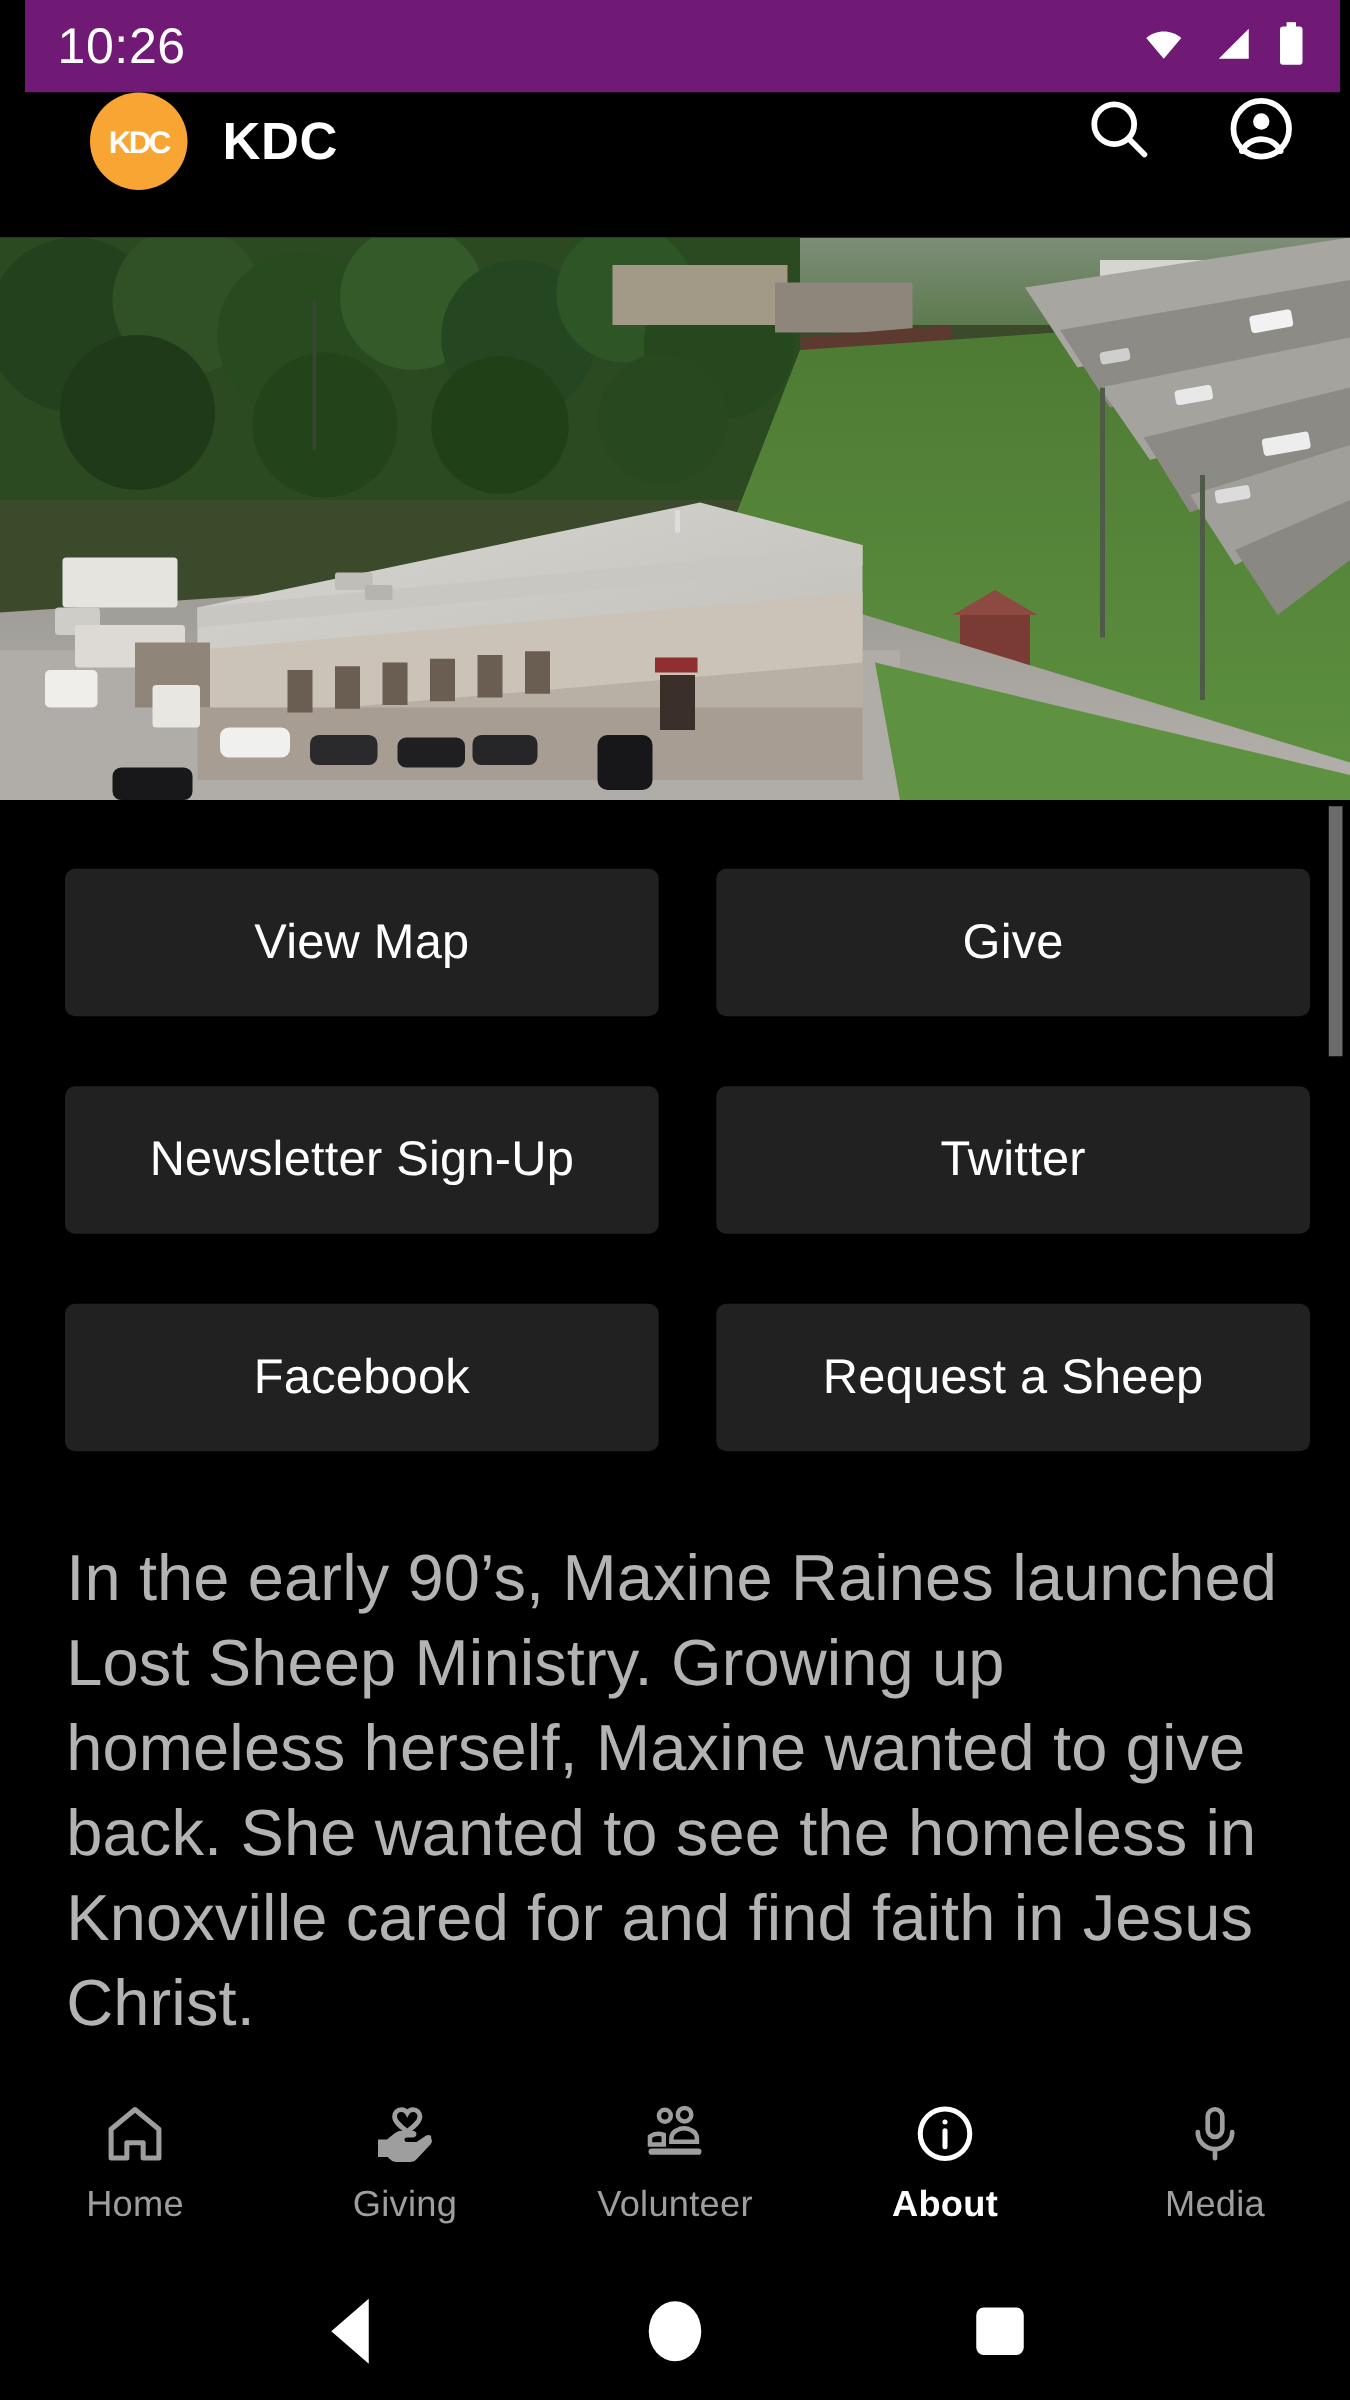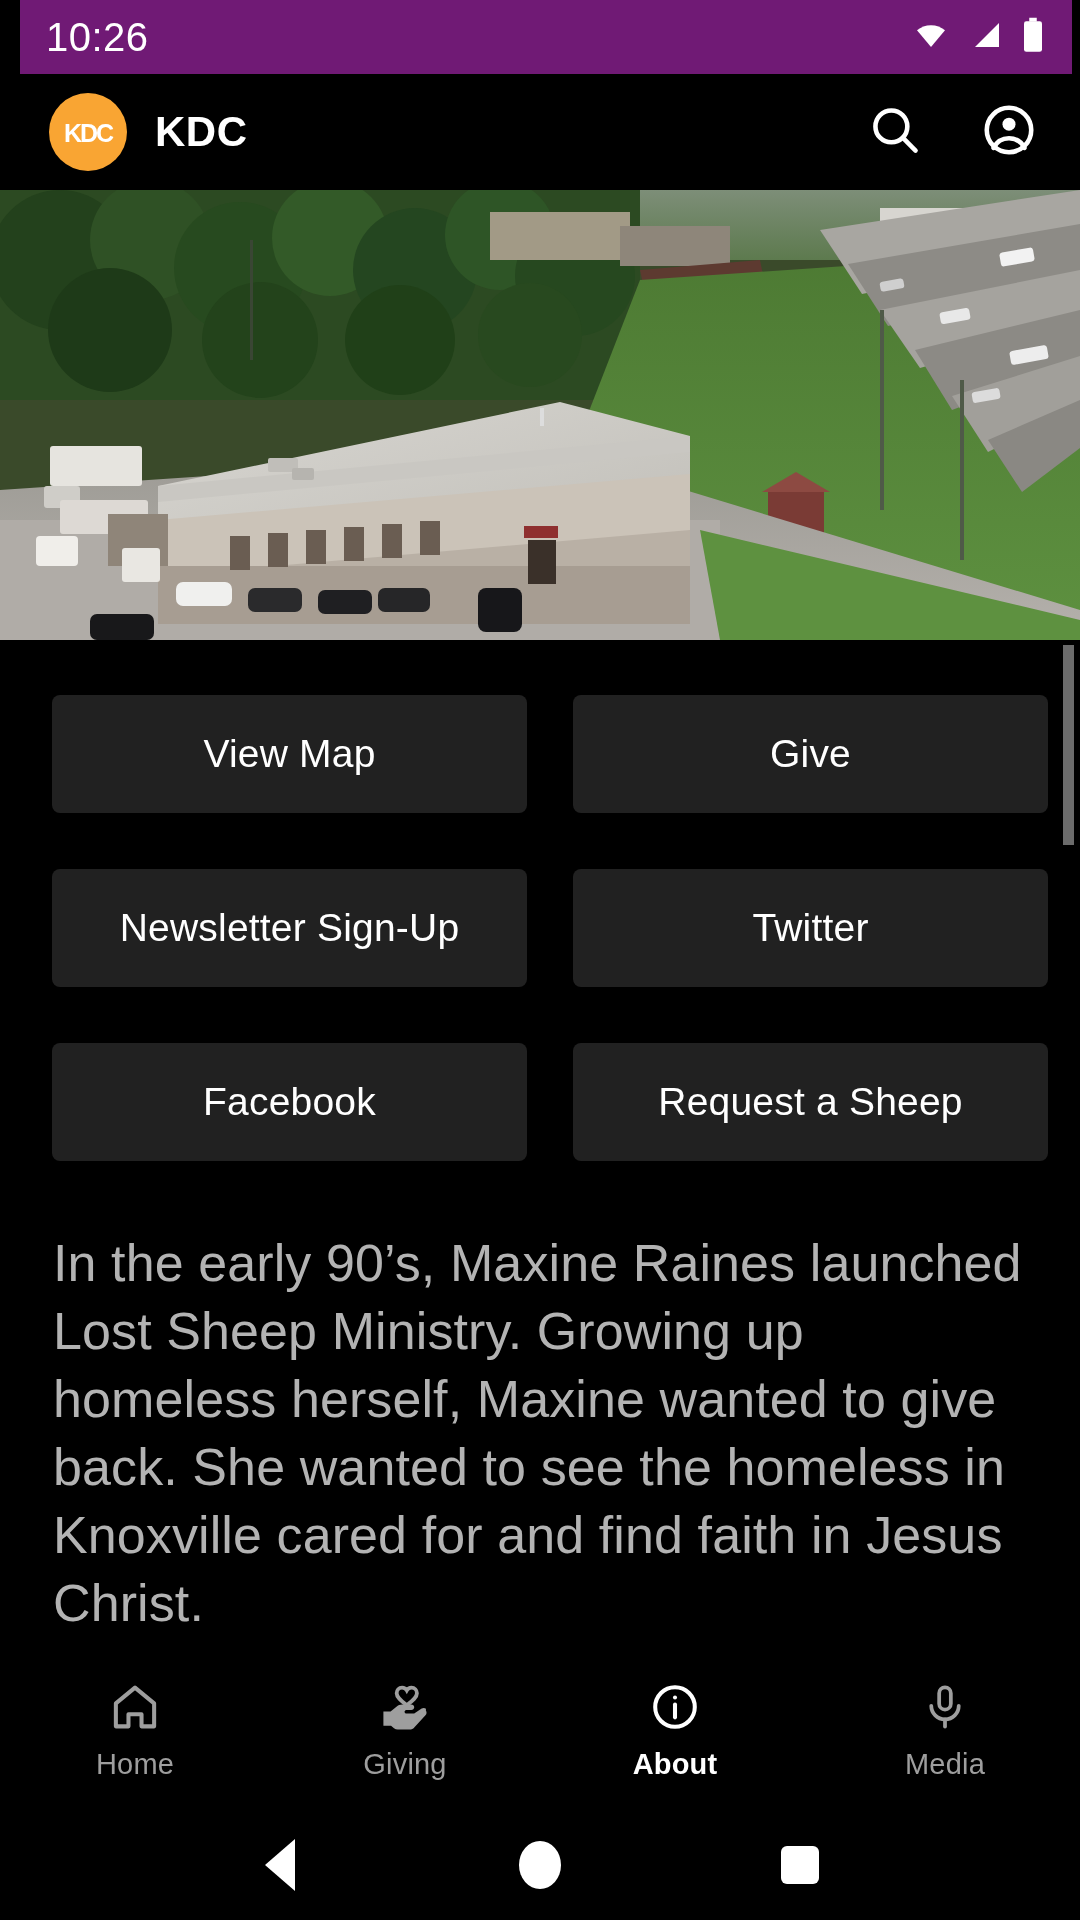--- a/index.html
+++ b/index.html
@@ -25,22 +25,22 @@
   }
   .status-time {
     color:#fff; font-size:40px; font-weight:400; letter-spacing:0.5px;
     line-height:1;
   }
   .status-icons { display:flex; align-items:center; gap:16px; }
 
   
   .appbar {
     position:absolute; top:74px; left:0; width:1080px; height:116px;
-    display:flex; align-items:center; justify-content:space-between;
-    padding:0 40px 0 49px;
+    display:flex; align-items:flex-start; justify-content:space-between;
+    padding:0 40px 0 72px;
     background:#000;
   }
   .brand { display:flex; align-items:center; gap:28px; }
   .logo-badge {
     width:78px; height:78px; border-radius:50%;
     background:#F9A533;
     display:flex; align-items:center; justify-content:center;
   }
   .logo-badge span {
     color:#fff; font-size:25px; font-weight:700;
@@ -339,20 +339,32 @@
     <div class="tab">
       <div class="tab-icon">
         <svg width="58" height="54" viewBox="0 0 24 24">
           <path fill="none" stroke="#9e9e9e" stroke-width="1.7" d="M14.9 3.4c-.9 0-1.7.5-2.1 1.2-.4-.7-1.2-1.2-2.1-1.2-1.4 0-2.4 1.1-2.4 2.5 0 2 2.3 3.6 4.5 5.3 2.2-1.7 4.5-3.3 4.5-5.3 0-1.4-1.1-2.5-2.4-2.5z"></path>
           <path fill="#9e9e9e" d="M21.3 12.8c-.5-.5-1.3-.5-1.9-.1l-3.3 2.2h-3.5c-.4 0-.8-.4-.8-.8s.4-.8.8-.8h2.2c.7 0 1.3-.5 1.3-1.2s-.6-1.2-1.3-1.2h-4c-1 0-1.9.4-2.6 1L5.6 14H2.4v6.3h3.4l1.3 1.1c.5.4 1.1.6 1.7.6h5.3c.8 0 1.5-.3 2-.9l5-5.4c.6-.6.6-1.5.2-2z"></path>
         </svg>
       </div>
       <div class="tab-label">Giving</div>
     </div>
 
+    <div class="tab">
+      <div class="tab-icon">
+        <svg width="60" height="54" viewBox="0 0 24 24" fill="#9e9e9e">
+          <circle cx="8.4" cy="5.6" r="2.1" fill="none" stroke="#9e9e9e" stroke-width="1.6"></circle>
+          <circle cx="15.4" cy="5.2" r="2.4" fill="none" stroke="#9e9e9e" stroke-width="1.6"></circle>
+          <path d="M12.6 10.8c1.6-.9 3.6-.9 5.3 0 1.2.6 1.9 1.7 1.9 2.9v1.1h-9.1v-1.1c0-1.2.7-2.3 1.9-2.9z" fill="none" stroke="#9e9e9e" stroke-width="1.6"></path>
+          <path d="M3.1 13c1.4-1 3.3-1.2 4.9-.6v3.4H3.1z" fill="none" stroke="#9e9e9e" stroke-width="1.6"></path>
+          <rect x="2.6" y="17.2" width="18.8" height="2.3" rx="1.1"></rect>
+        </svg>
+      </div>
+      <div class="tab-label">Volunteer</div>
+    </div>
 
     <div class="tab active">
       <div class="tab-icon">
         <svg width="56" height="54" viewBox="0 0 24 24" fill="none" stroke="#ffffff" stroke-width="1.8" stroke-linecap="round">
           <circle cx="12" cy="12" r="8.8"></circle>
           <line x1="12" y1="10.9" x2="12" y2="16.6"></line>
           <circle cx="12" cy="7.8" r="0.9" fill="#fff" stroke="none"></circle>
         </svg>
       </div>
       <div class="tab-label">About</div>

